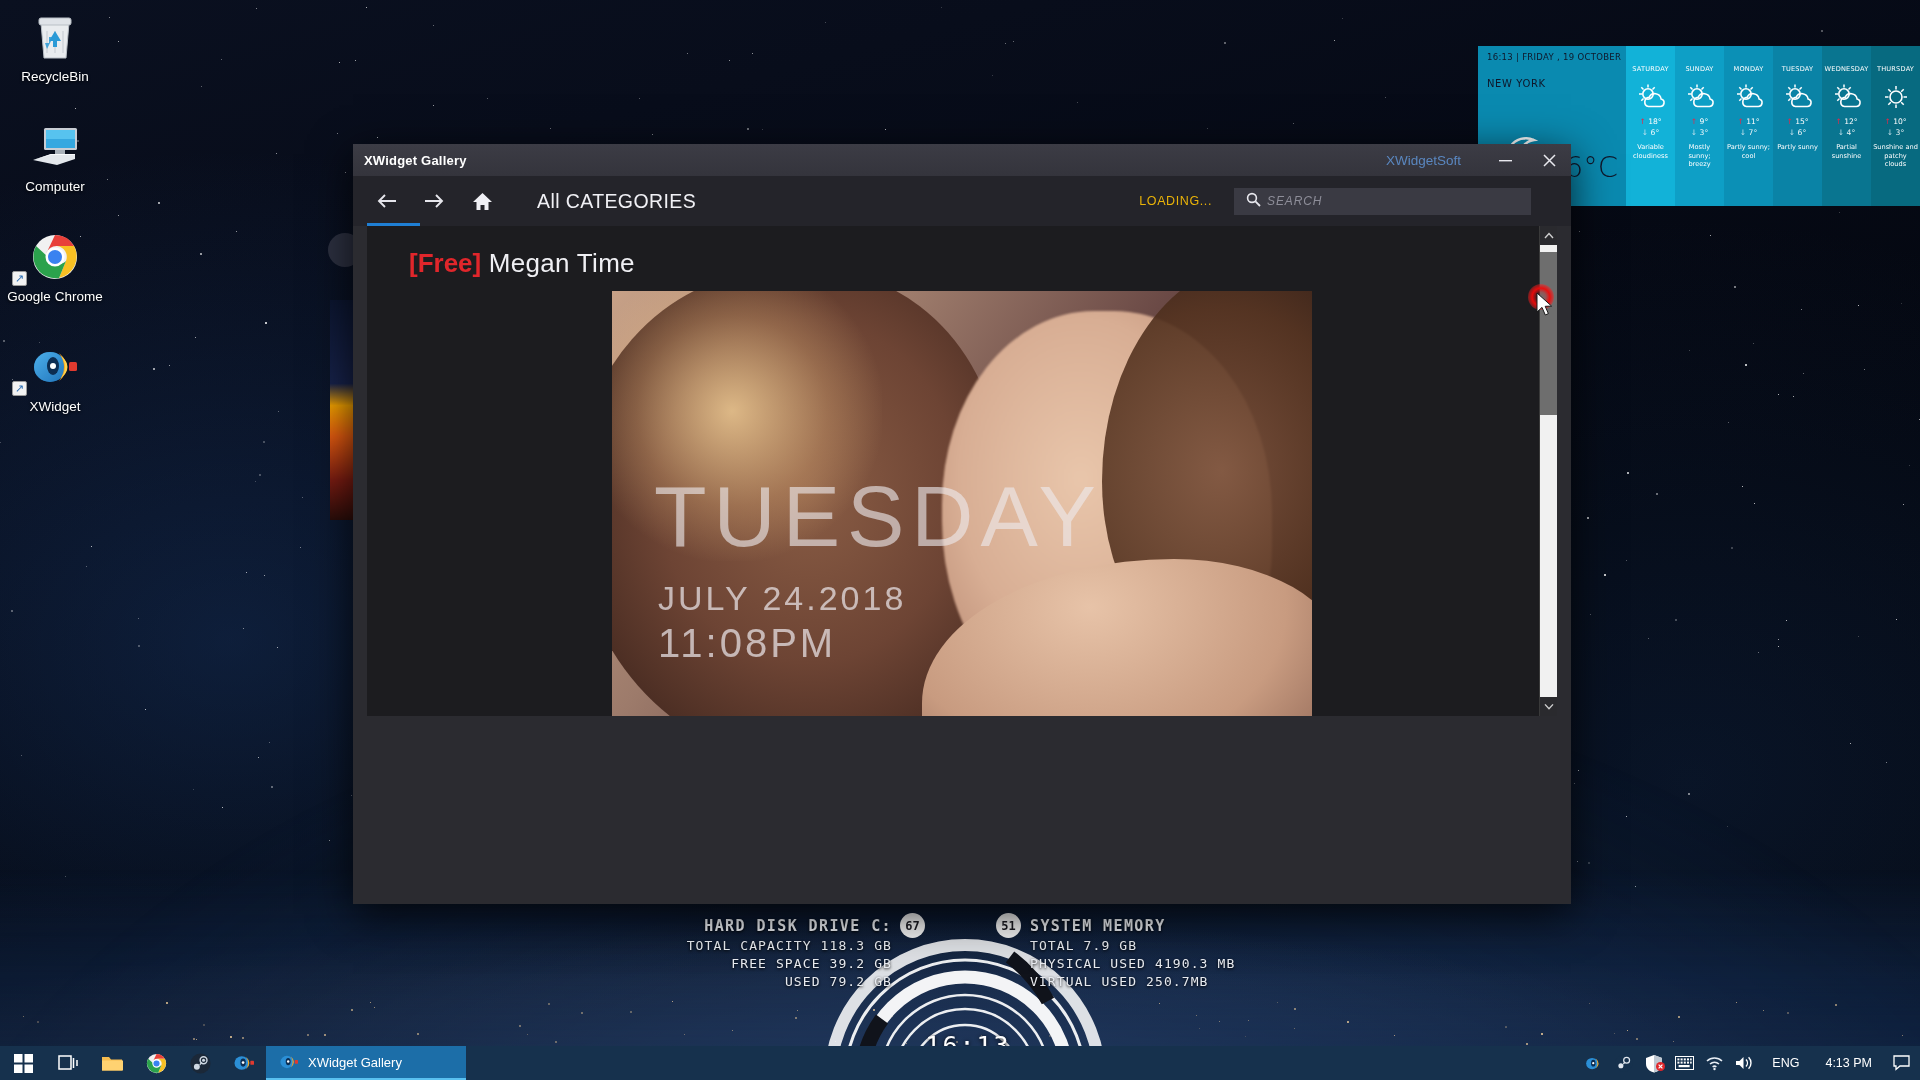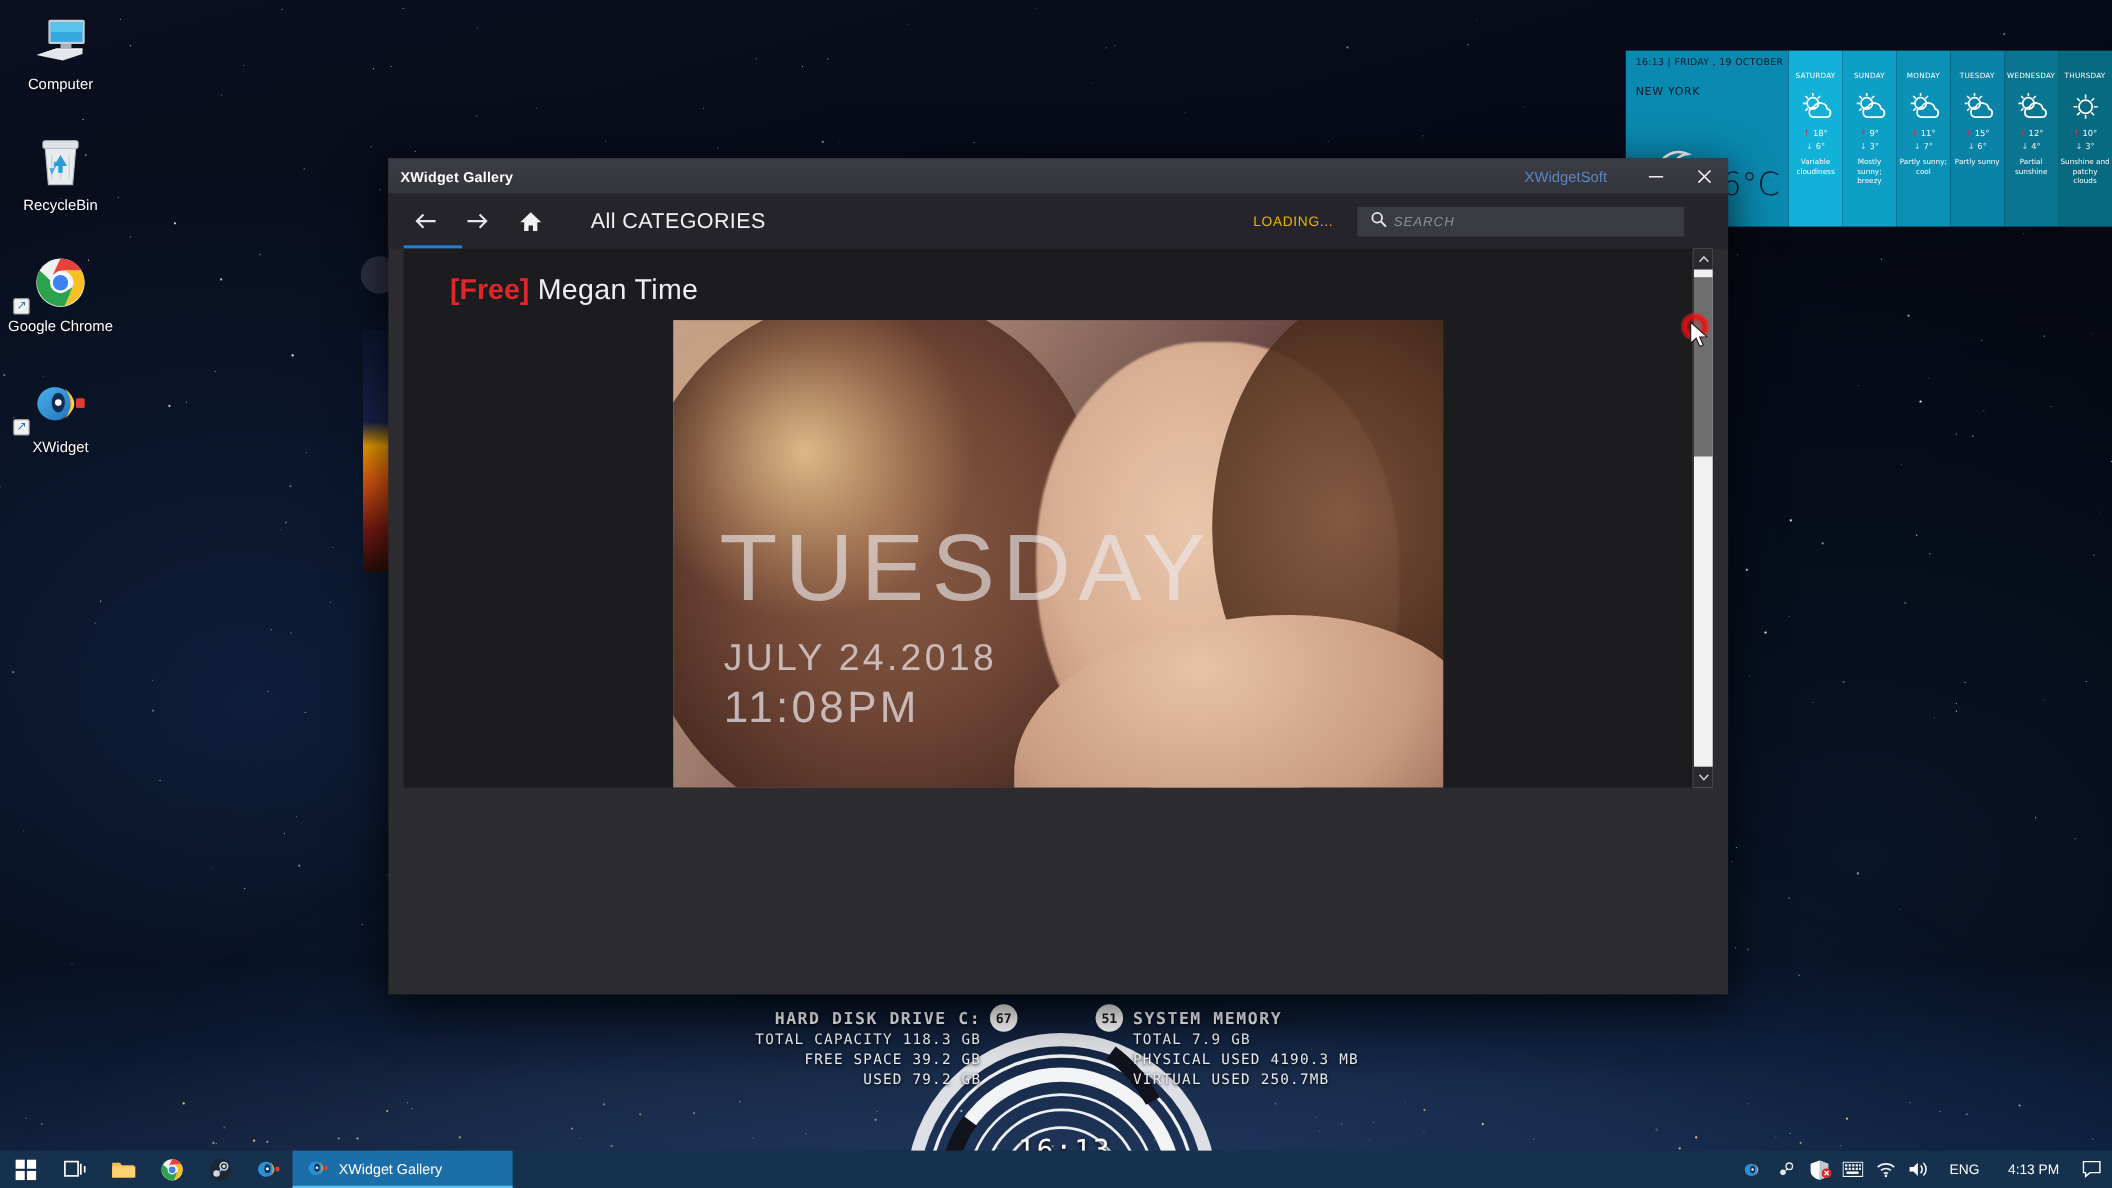--- a/index.html
+++ b/index.html
@@ -657,45 +657,45 @@
       <i style="left:548px;top:123px;width:1.9px;height:1.9px;opacity:0.46"></i>
       <i style="left:1219px;top:141px;width:1.2px;height:1.2px;opacity:0.59"></i>
       <i style="left:1852px;top:189px;width:1.2px;height:1.2px;opacity:0.85"></i>
     </div>
 </div>
 
 <div class="desk-icons">
 
   <div class="desk-icon">
     <div class="glyph">
-      <svg width="48" height="42" viewBox="0 0 48 42">
-        <rect x="13" y="2" width="33" height="22" rx="1.5" fill="#c8cdd4"></rect>
-        <rect x="15" y="4" width="29" height="18" fill="#35a8e0"></rect>
-        <rect x="15" y="4" width="29" height="9" fill="#57c3ef"></rect>
-        <polygon points="2,34 20,28 44,28 44,33 26,39" fill="#e3e7ec"></polygon>
-        <polygon points="2,34 20,28 44,28 44,29 20,29" fill="#f7f9fb"></polygon>
-        <rect x="24" y="24" width="10" height="4" fill="#a8b0b9"></rect>
-      </svg>
-    </div>
-    <div class="lbl">Computer</div>
-  </div>
-
-  <div class="desk-icon">
-    <div class="glyph">
       <svg width="44" height="48" viewBox="0 0 44 48">
         <polygon points="8,10 36,10 33,45 11,45" fill="#e9ecef" stroke="#b9bfc6"></polygon>
         <rect x="6" y="5" width="32" height="7" rx="2" fill="#dfe3e8" stroke="#b9bfc6"></rect>
         <path d="M14 18 l0 22 M22 18 l0 22 M30 18 l0 22" stroke="#cfd4da" stroke-width="1.4"></path>
         <g fill="#2b9ad6">
           <polygon points="22,18 28,28 24,28 24,34 20,34 20,28 16,28"></polygon>
           <polygon points="14,36 12,30 16,30 16,24 20,24" opacity=".85"></polygon>
         </g>
       </svg>
     </div>
     <div class="lbl">RecycleBin</div>
+  </div>
+
+  <div class="desk-icon">
+    <div class="glyph">
+      <svg width="48" height="42" viewBox="0 0 48 42">
+        <rect x="13" y="2" width="33" height="22" rx="1.5" fill="#c8cdd4"></rect>
+        <rect x="15" y="4" width="29" height="18" fill="#35a8e0"></rect>
+        <rect x="15" y="4" width="29" height="9" fill="#57c3ef"></rect>
+        <polygon points="2,34 20,28 44,28 44,33 26,39" fill="#e3e7ec"></polygon>
+        <polygon points="2,34 20,28 44,28 44,29 20,29" fill="#f7f9fb"></polygon>
+        <rect x="24" y="24" width="10" height="4" fill="#a8b0b9"></rect>
+      </svg>
+    </div>
+    <div class="lbl">Computer</div>
   </div>
 
   <div class="desk-icon">
     <div class="glyph">
       <svg width="48" height="48" viewBox="0 0 48 48">
         <circle cx="24" cy="24" r="22" fill="#f1f1f1"></circle>
         <path d="M24 2 A22 22 0 0 1 43 13 L26 13 A11 11 0 0 0 15 21 Z" fill="#e8403a"></path>
         <path d="M43 13 A22 22 0 0 1 28 45 L35 28 A11 11 0 0 0 26 13 Z" fill="#f8c023"></path>
         <path d="M28 45 A22 22 0 0 1 5 13 L17 24 A11 11 0 0 0 35 28 Z" fill="#2ba24c"></path>
         <circle cx="24" cy="24" r="9.5" fill="#fff"></circle>

